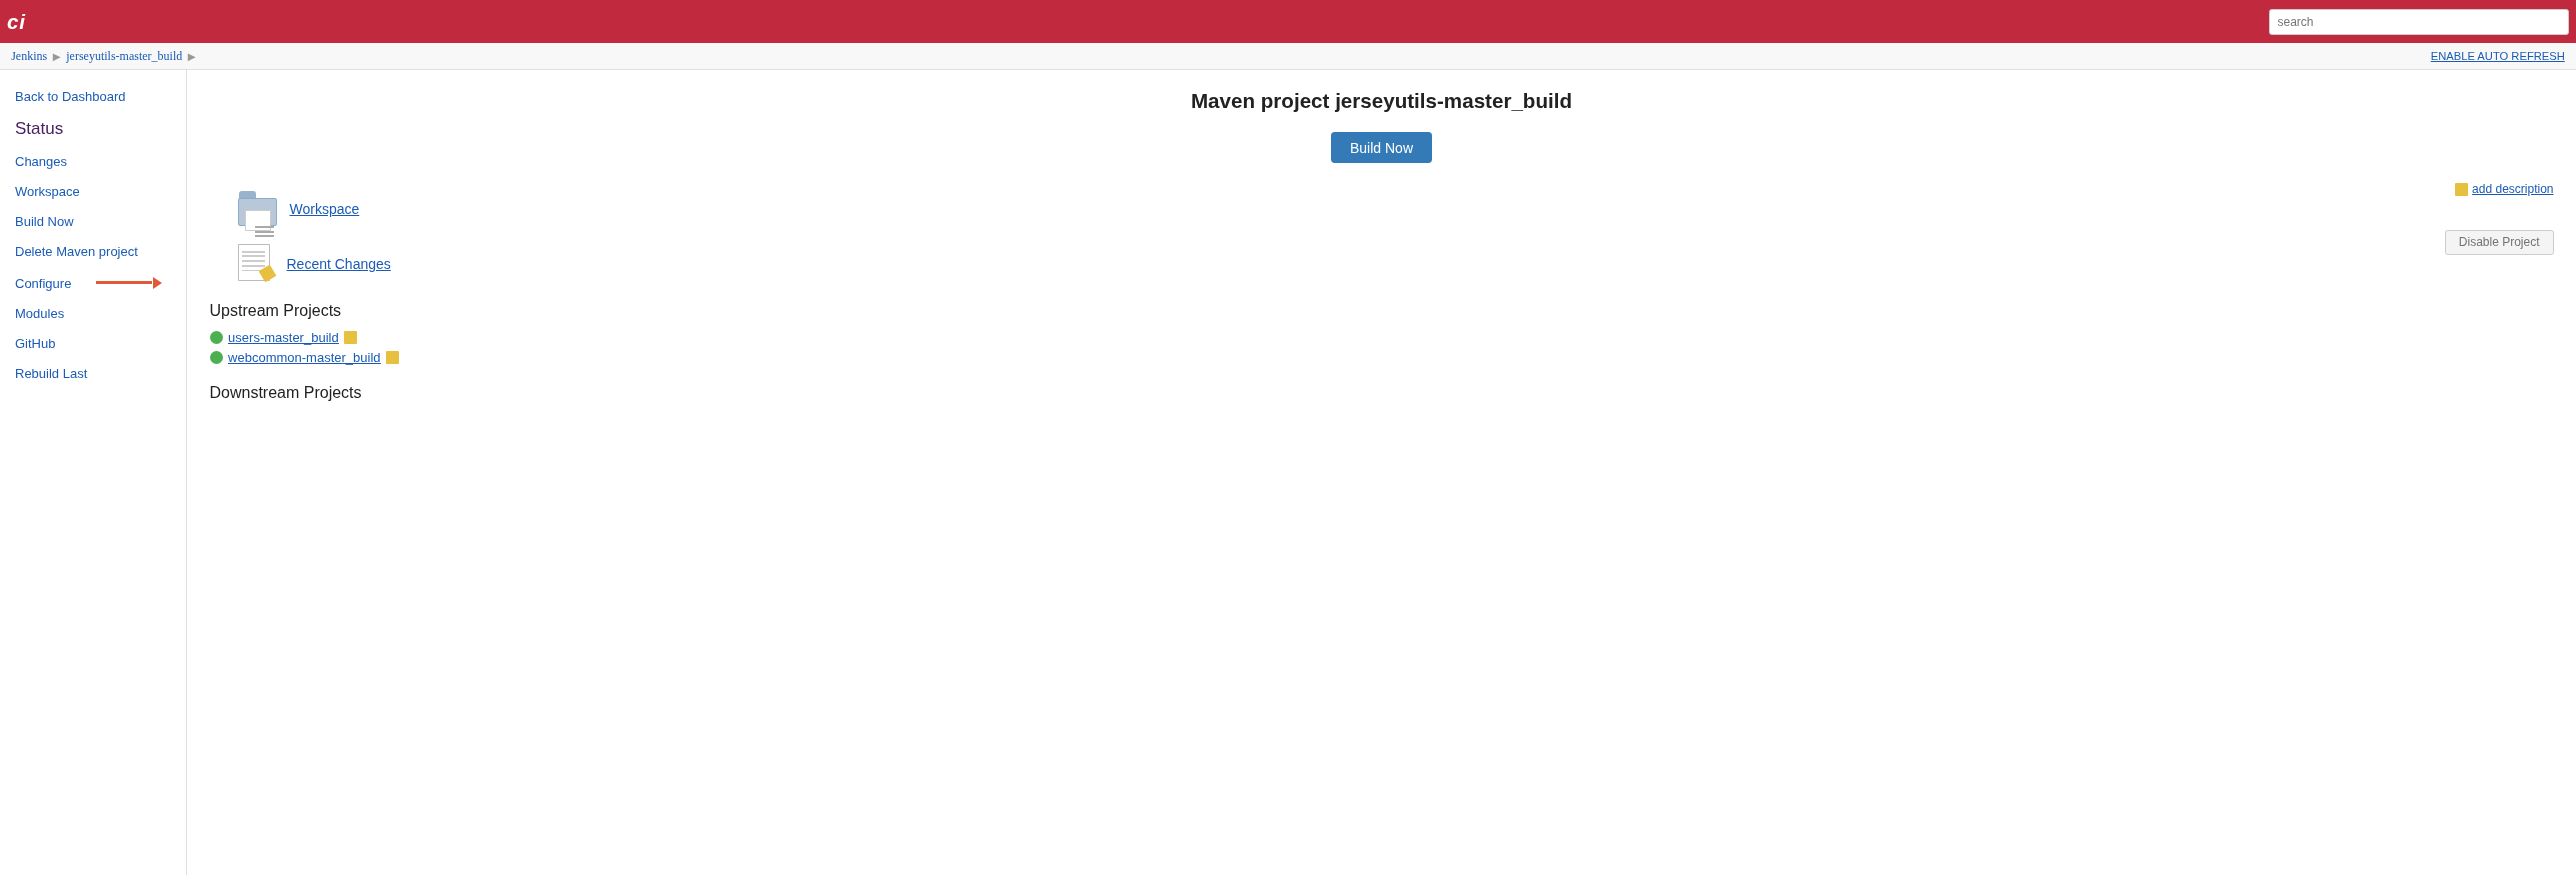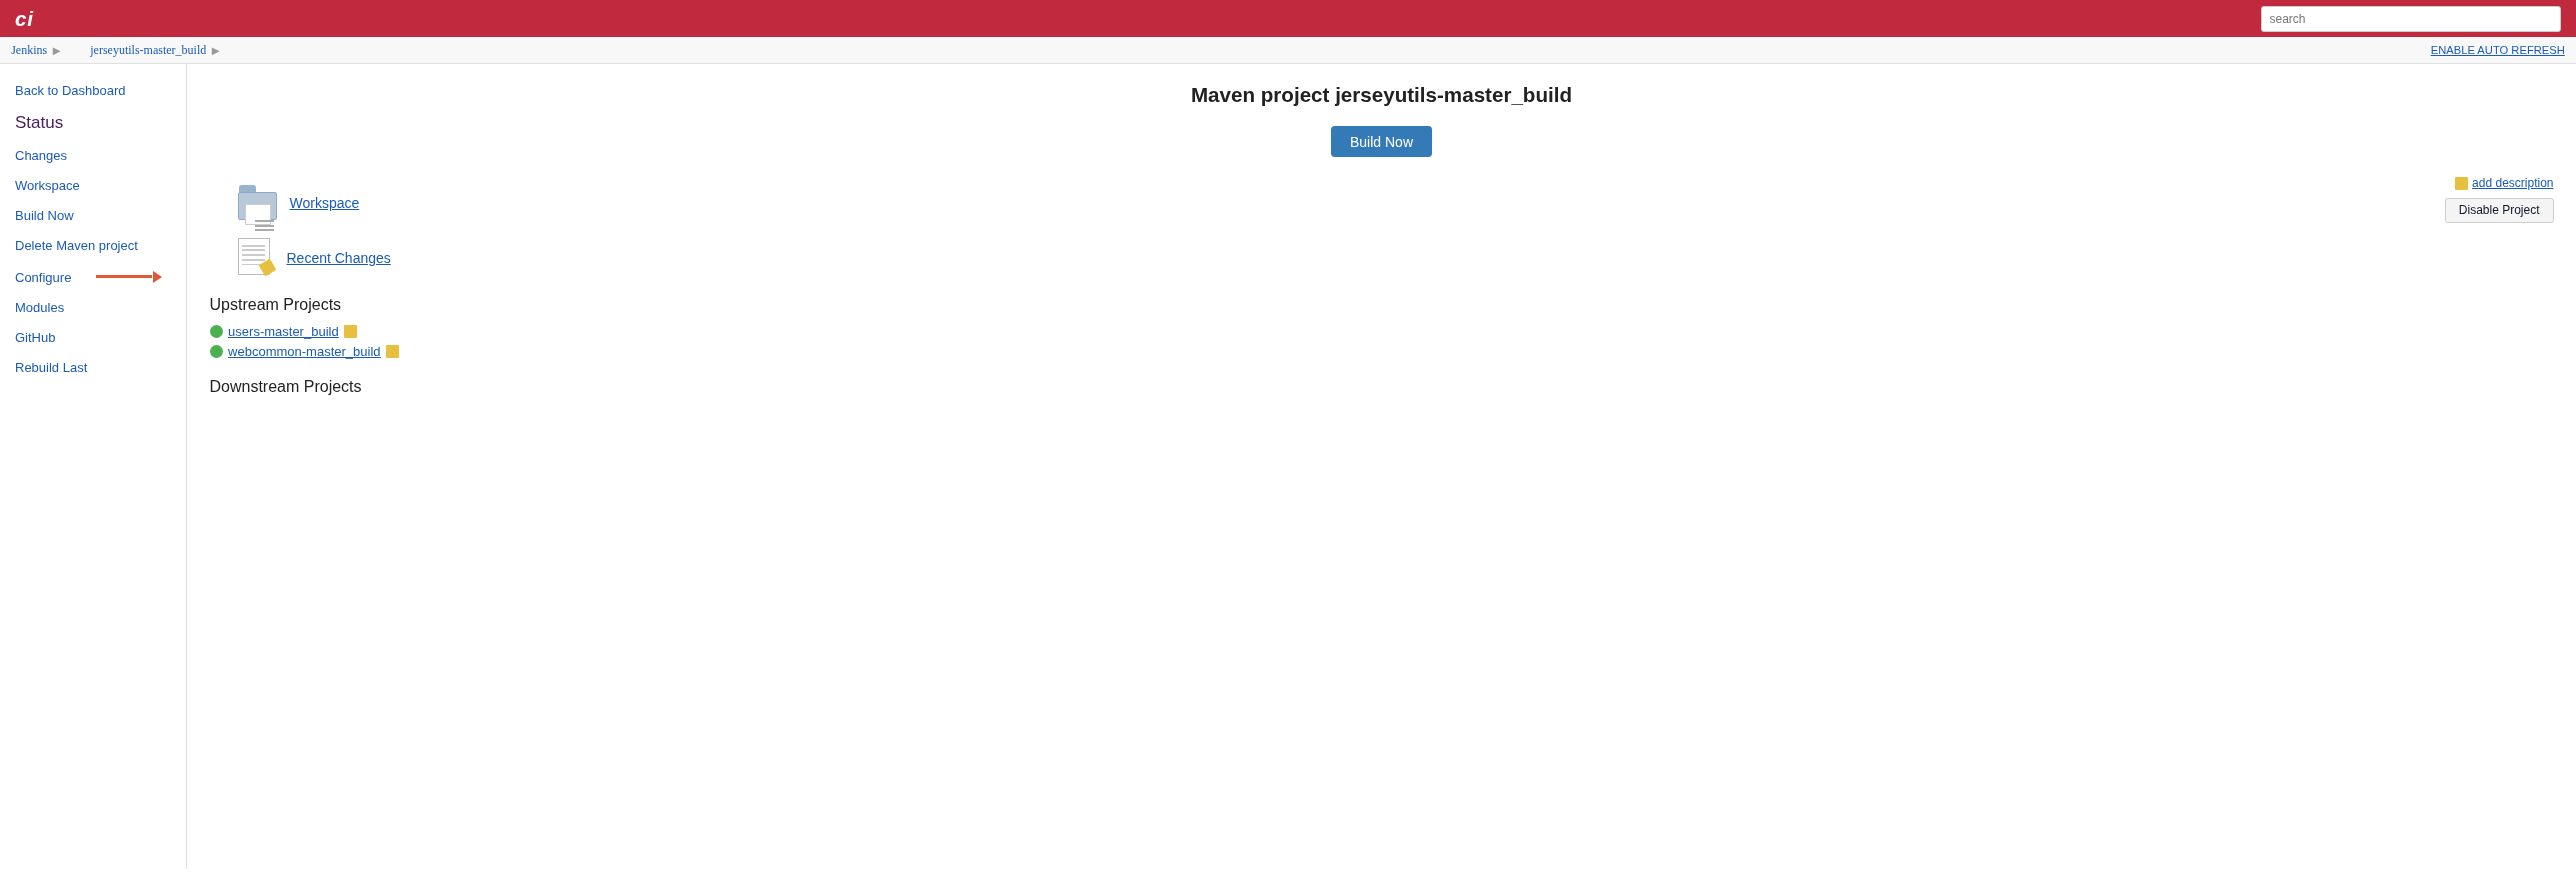--- a/index.html
+++ b/index.html
@@ -1,24 +1,24 @@
 <!DOCTYPE html>
 <html style="font-size:15px"><head>
   <meta charset="utf-8">
   <style>
     * { box-sizing: border-box; margin: 0; padding: 0; }
     body { font-family: Arial, Helvetica, sans-serif; font-size: 13px; color: #333; background: #fff; }
 
     
     #header {
       background-color: #c0293e;
-      height: 37px;
-      display: flex;
-      align-items: center;
-      padding: 0 15px;
+      height: 43px;
+      display: flex;
+      align-items: center;
+      padding: 0 7px;
       justify-content: space-between;
     }
     #header .ci-logo {
       color: #fff;
       font-size: 20.6px;
       font-weight: bold;
       font-style: italic;
       letter-spacing: 0.9px;
     }
     #header input[type="text"] {
@@ -185,21 +185,22 @@
       cursor: pointer;
       text-decoration: underline;
     }
     .disable-project-btn {
       background: #f4f4f4;
       border: 0.9px solid #ccc;
       border-radius: 2.8px;
       padding: 4.7px 13px;
       font-size: 12px;
       cursor: pointer;
-      color: #0f172a;
+      color: #737373;
+      margin-top: 26px;
     }
 
     
     .icon-links {
       margin: 28px 0 19px 28px;
     }
     .icon-link-row {
       display: flex;
       align-items: center;
       gap: 13px;
@@ -350,21 +351,21 @@
 
 <div id="header">
   <span class="ci-logo">ci</span>
   <input type="text" placeholder="search" style="">
 </div>
 
 <div id="breadcrumb">
   <div class="breadcrumb-left">
     <span style="cursor:pointer; color:#1a5bb5;">Jenkins</span>
     <span class="sep">▶</span>
-    <span style="cursor:pointer; color:#1a5bb5;margin-left:24px;">jerseyutils-master_build</span>
+    <span style="cursor:pointer; color:#1a5bb5;">jerseyutils-master_build</span>
     <span class="sep">▶</span>
   </div>
   <span class="enable-auto-refresh">ENABLE AUTO REFRESH</span>
 </div>
 
 <div id="layout">
 
   <div id="sidebar">
     <a class="sidebar-back">Back to Dashboard</a>
     <div class="sidebar-section-title">Status</div>

